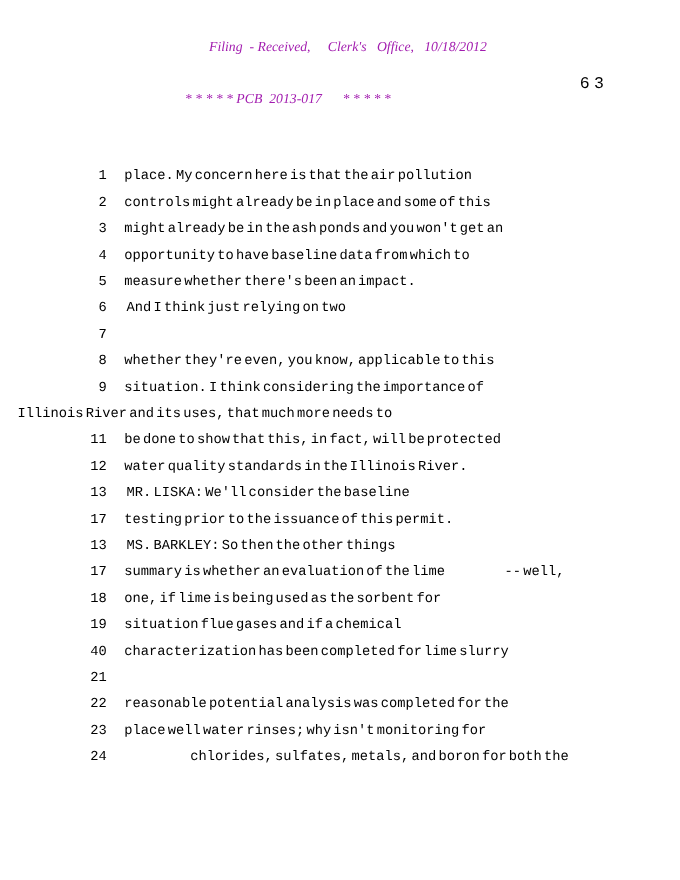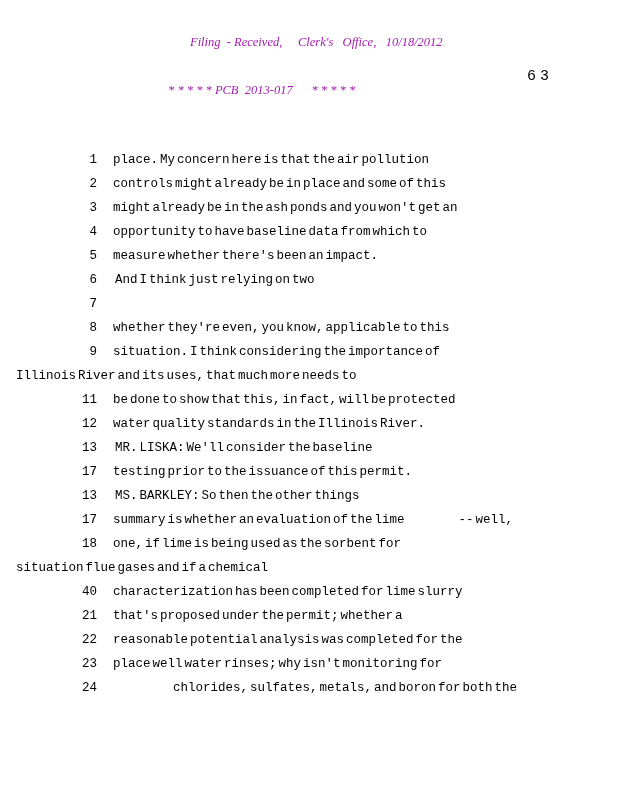--- a/index.html
+++ b/index.html
@@ -140,29 +140,29 @@
   </div>
       <div class="line">
     <span class="num">17</span>
     <span class="text">summary is whether an evaluation of the lime                           -- well,</span>
   </div>
       <div class="line">
     <span class="num">18</span>
     <span class="text">one, if lime is being used as the sorbent for</span>
   </div>
       <div class="line">
+    <span class="num">19</span>
     <span class="text">situation flue gases and if a chemical</span>
   </div>
       <div class="line">
     <span class="num">40</span>
     <span class="text">characterization has been completed for lime slurry</span>
   </div>
       <div class="line">
     <span class="num">21</span>
-    <span class="text">that's proposed under the permit; whether a</span>
   </div>
       <div class="line">
     <span class="num">22</span>
     <span class="text">reasonable potential analysis was completed for the</span>
   </div>
       <div class="line">
     <span class="num">23</span>
     <span class="text">place well water rinses; why isn't monitoring for</span>
   </div>
       <div class="line">

